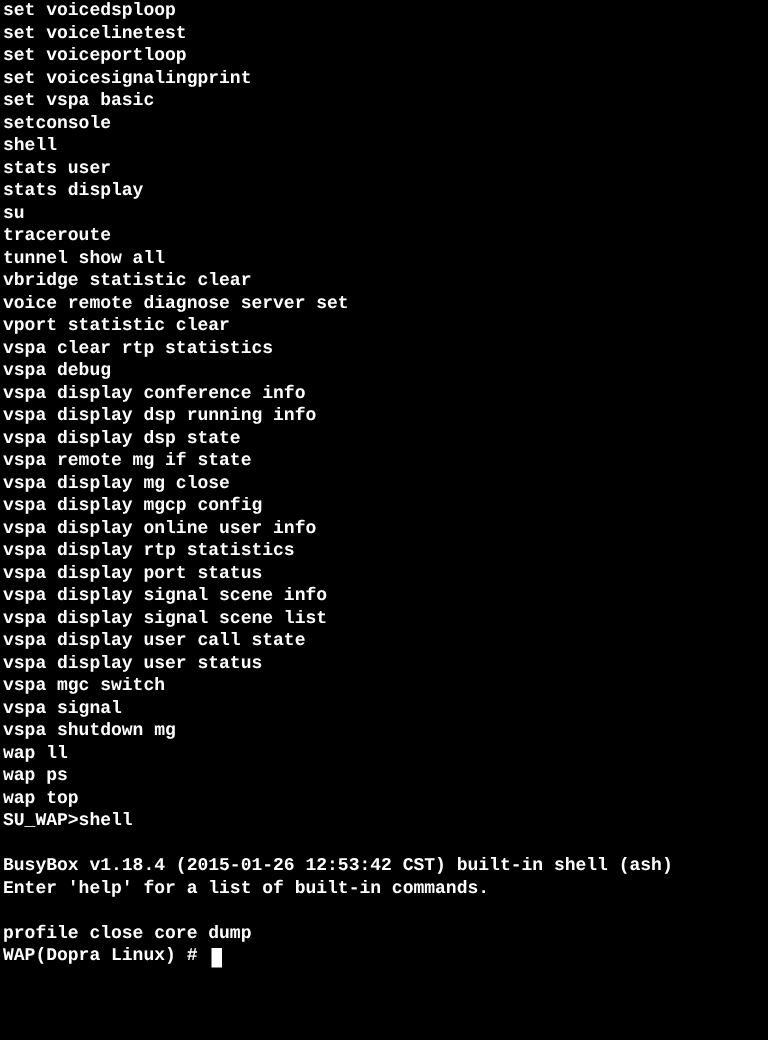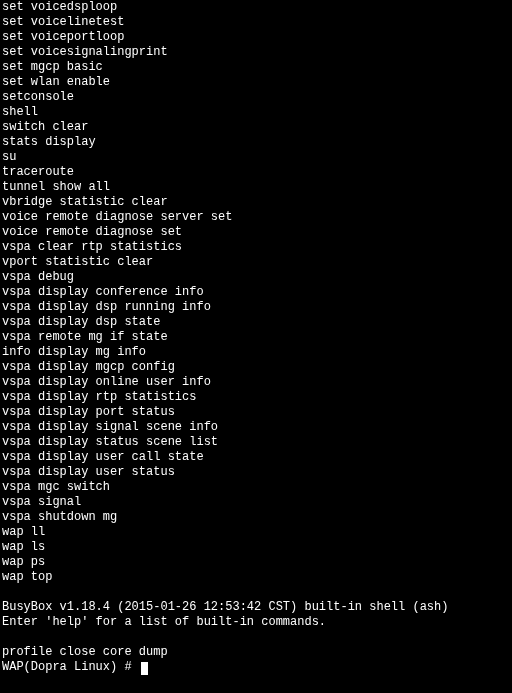--- a/index.html
+++ b/index.html
@@ -1,18 +1,19 @@
 <!DOCTYPE html>
 <html><head>
   <meta charset="utf-8">
   <style>
     * {
       margin: 0;
       padding: 0;
       box-sizing: border-box;
+      font-weight: bold;
     }
     body {
       background-color: #000000;
       color: #ffffff;
       font-family: "Courier New", Courier, monospace;
       font-size: 12px;
       line-height: 15px;
       padding-left: 2px;
       width: 512px;
       height: 693px;
@@ -38,54 +39,52 @@
     }
   </style>
 </head>
 <body>
 
 <div id="terminal">
     <div class="line">set voicedsploop</div>
     <div class="line">set voicelinetest</div>
     <div class="line">set voiceportloop</div>
     <div class="line">set voicesignalingprint</div>
-    <div class="line">set mgcp basic</div>
-    <div class="line">set wlan enable</div>
+    <div class="line">set vspa basic</div>
     <div class="line">setconsole</div>
     <div class="line">shell</div>
-    <div class="line">switch clear</div>
+    <div class="line">stats user</div>
     <div class="line">stats display</div>
     <div class="line">su</div>
     <div class="line">traceroute</div>
     <div class="line">tunnel show all</div>
     <div class="line">vbridge statistic clear</div>
     <div class="line">voice remote diagnose server set</div>
-    <div class="line">voice remote diagnose set</div>
+    <div class="line">vport statistic clear</div>
     <div class="line">vspa clear rtp statistics</div>
-    <div class="line">vport statistic clear</div>
     <div class="line">vspa debug</div>
     <div class="line">vspa display conference info</div>
     <div class="line">vspa display dsp running info</div>
     <div class="line">vspa display dsp state</div>
     <div class="line">vspa remote mg if state</div>
-    <div class="line">info display mg info</div>
+    <div class="line">vspa display mg close</div>
     <div class="line">vspa display mgcp config</div>
     <div class="line">vspa display online user info</div>
     <div class="line">vspa display rtp statistics</div>
     <div class="line">vspa display port status</div>
     <div class="line">vspa display signal scene info</div>
-    <div class="line">vspa display status scene list</div>
+    <div class="line">vspa display signal scene list</div>
     <div class="line">vspa display user call state</div>
     <div class="line">vspa display user status</div>
     <div class="line">vspa mgc switch</div>
     <div class="line">vspa signal</div>
     <div class="line">vspa shutdown mg</div>
     <div class="line">wap ll</div>
-    <div class="line">wap ls</div>
     <div class="line">wap ps</div>
     <div class="line">wap top</div>
+    <div class="line">SU_WAP&gt;shell</div>
     <div class="blank"></div>
     <div class="line">BusyBox v1.18.4 (2015-01-26 12:53:42 CST) built-in shell (ash)</div>
     <div class="line">Enter 'help' for a list of built-in commands.</div>
     <div class="blank"></div>
     <div class="line">profile close core dump</div>
     <div class="line prompt-line"><span>WAP(Dopra Linux) # </span><span class="cursor"></span></div>
   </div>
 
 </body></html>

